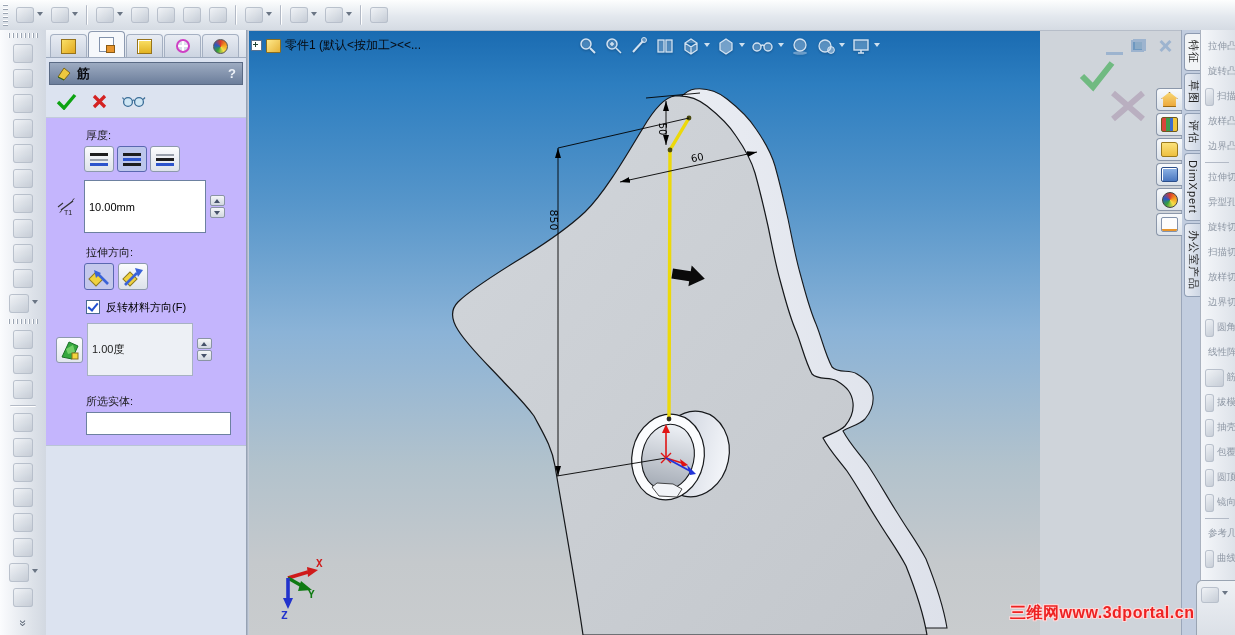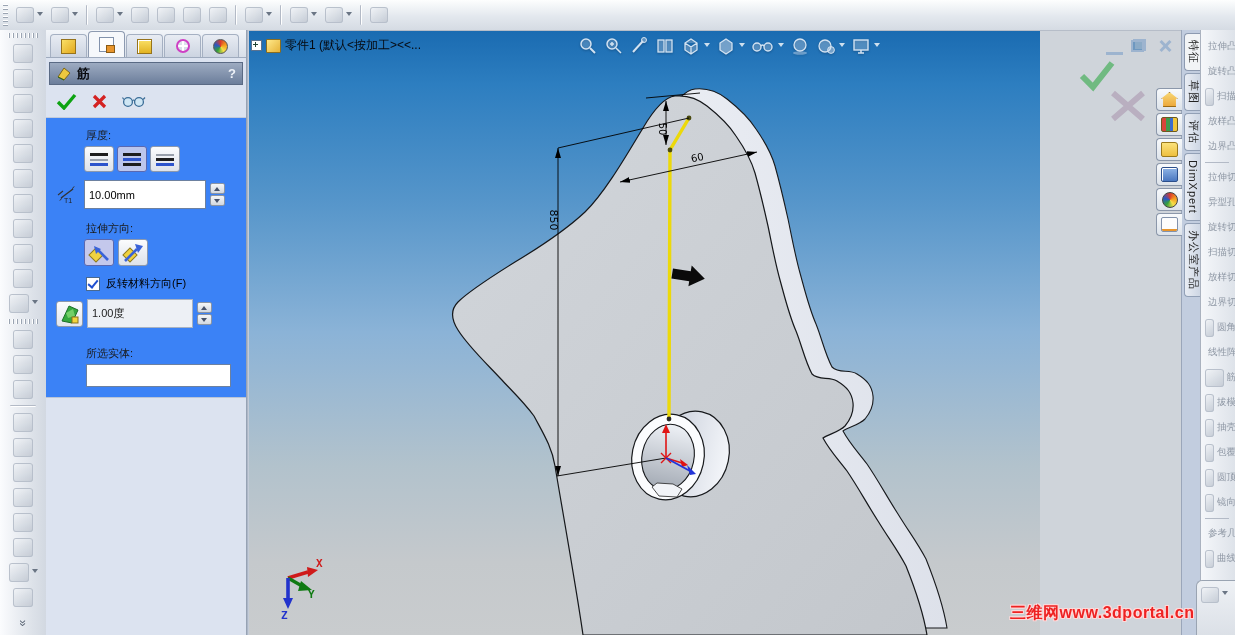--- a/index.html
+++ b/index.html
@@ -55,51 +55,51 @@
     background:conic-gradient(#d93b2d,#f59b1e,#f5e04a,#35a03a,#2a56c8,#d93b2d)}
   .pm-title{height:21px;margin:4px 3px 0;display:flex;align-items:center;gap:5px;padding:0 6px;
     background:linear-gradient(#9dabc1,#6c7e9b);border:1px solid #5a6a84;color:#06080c;
     font-weight:bold;font-size:13px}
   .pm-title .help{margin-left:auto;color:#eef2f8;font-weight:bold}
   .pm-actions{height:28px;display:flex;align-items:center;gap:14px;padding:2px 10px;border-bottom:1px solid #c2cbdb}
   .sec-hd{height:19px;display:flex;align-items:center;padding:0 7px;margin-top:5px;
     background:linear-gradient(#ffffff,#c9d4e8);border-top:1px solid #f2f6fb;border-bottom:1px solid #9fb0c8;
     font-weight:bold;font-size:11.5px;color:#111}
   .sec-hd .chev{margin-left:auto;color:#53627a;font-size:11px;display:inline-block;transform:rotate(90deg)}
-  .grp{background:#3b82f6;padding:6px 0 10px;border-bottom:1px solid #b9c4d6}
+  .grp{background:#c4b5fd;padding:6px 0 10px;border-bottom:1px solid #b9c4d6}
   .lab{margin:4px 0 3px 40px;color:#1a1a1a}
   .thick-row{display:flex;gap:3px;margin-left:38px}
   .thbtn{width:28px;height:24px;border:1px solid #8d99ad;border-radius:3px;background:linear-gradient(#fbfcfd,#dde2ea);
     display:flex;align-items:center;justify-content:center}
   .thbtn.sel{background:#bcc6ec;border-color:#5a68b0}
   .th-ic{width:18px;height:14px}
   .th1{background:linear-gradient(#1d1d1d,#1d1d1d) 0 1px/18px 3px no-repeat,
        linear-gradient(#99a0ab,#99a0ab) 0 7px/18px 2px no-repeat,
        linear-gradient(#2d54cc,#2d54cc) 0 11px/18px 3px no-repeat}
   .th2{background:linear-gradient(#1d1d1d,#1d1d1d) 0 1px/18px 3px no-repeat,
        linear-gradient(#2d54cc,#2d54cc) 0 6px/18px 3px no-repeat,
        linear-gradient(#1d1d1d,#1d1d1d) 0 11px/18px 3px no-repeat}
   .th3{background:linear-gradient(#99a0ab,#99a0ab) 0 2px/18px 2px no-repeat,
        linear-gradient(#1d1d1d,#1d1d1d) 0 6px/18px 3px no-repeat,
        linear-gradient(#2d54cc,#2d54cc) 0 11px/18px 3px no-repeat}
   .inrow{display:flex;align-items:center;margin:8px 0 0 10px;gap:4px}
-  .inp{width:112px;height:19px;border:1px solid #6d81a0;background:#fff;padding:4px 4px;
+  .inp{width:112px;height:19px;border:1px solid #6d81a0;background:#fff;padding:16px 4px;
     font-size:11px;color:#000;display:flex;align-items:center}
   .inp.dis{background:#edf0f5;border-color:#a7b2c2;color:#222;width:96px}
   .spin{display:flex;flex-direction:column;gap:1px}
   .spin b{width:13px;height:9px;border:1px solid #8a94a4;border-radius:2px;
     background:linear-gradient(#f4f6f8,#d2d8e0);position:relative}
   .spin b::after{content:"";position:absolute;left:3px;top:3px;border:3px solid transparent}
   .spin .up::after{border-bottom:4px solid #46526a;top:0}
   .spin .dn::after{border-top:4px solid #46526a}
   .dirrow{display:flex;gap:4px;margin-left:38px}
   .dirbtn{width:28px;height:25px;border:1px solid #8d99ad;border-radius:3px;
     background:linear-gradient(#fbfcfd,#dde2ea);display:flex;align-items:center;justify-content:center}
   .dirbtn.sel{background:#c4c8ec;border-color:#5a68b0}
-  .cbrow{display:flex;align-items:flex-end;gap:6px;margin:10px 0 2px 40px}
+  .cbrow{display:flex;align-items:flex-start;gap:6px;margin:10px 0 2px 40px}
   .cb{width:12px;height:12px;background:#fff;border:1px solid #49698f;position:relative}
   .cb::after{content:"";position:absolute;left:3px;top:0;width:4px;height:8px;
     border-right:2px solid #1f4fd0;border-bottom:2px solid #1f4fd0;transform:rotate(40deg)}
   .sqbtn{width:25px;height:24px;border:1px solid #8d99ad;border-radius:3px;
     background:linear-gradient(#fbfcfd,#e2e6ee);display:flex;align-items:center;justify-content:center}
   .wide-input{width:143px;height:21px;margin-left:40px;border:1px solid #6d81a0;background:#fff}
   
   .viewport{position:absolute;left:246px;top:30px;width:794px;height:605px;z-index:1;
     background:linear-gradient(180deg,#1a6bb1 0%,#2d7ec0 9%,#5595ca 28%,#8bb3d7 50%,#b2c2cc 72%,#c5c9cc 88%,#c9ccce 100%)}
   .vp-tree{position:absolute;left:5px;top:7px;display:flex;align-items:center;gap:4px;z-index:3}

